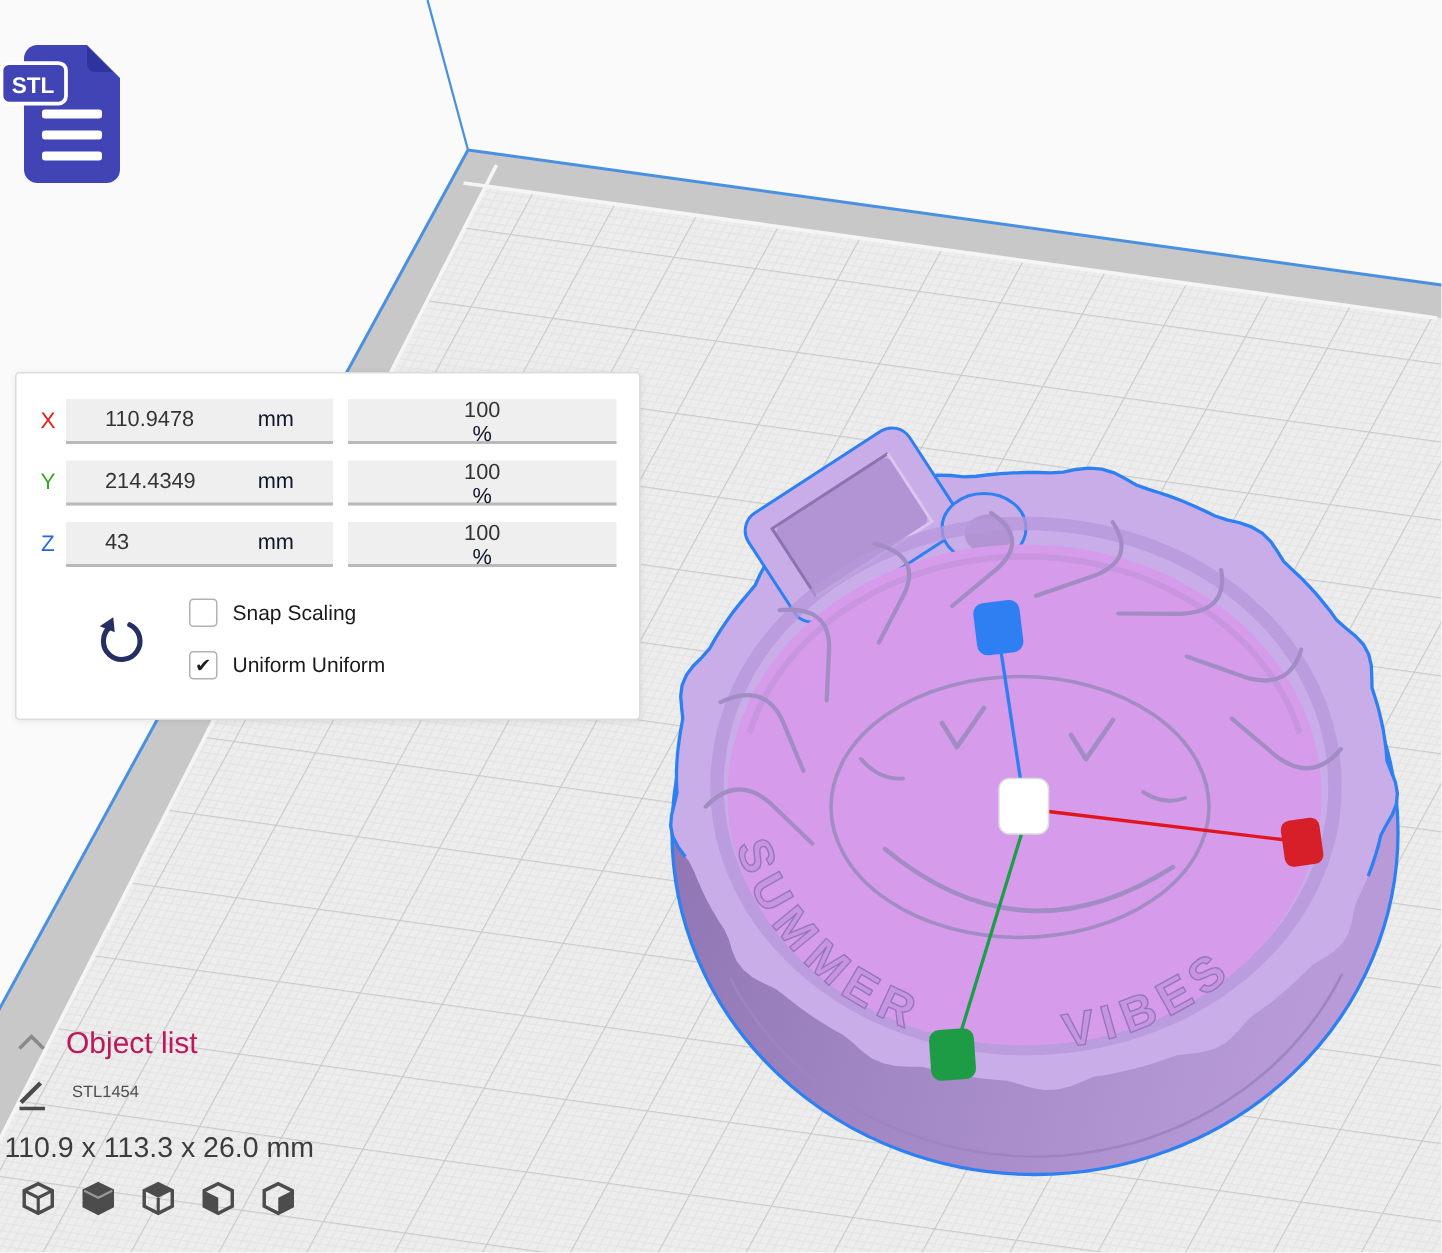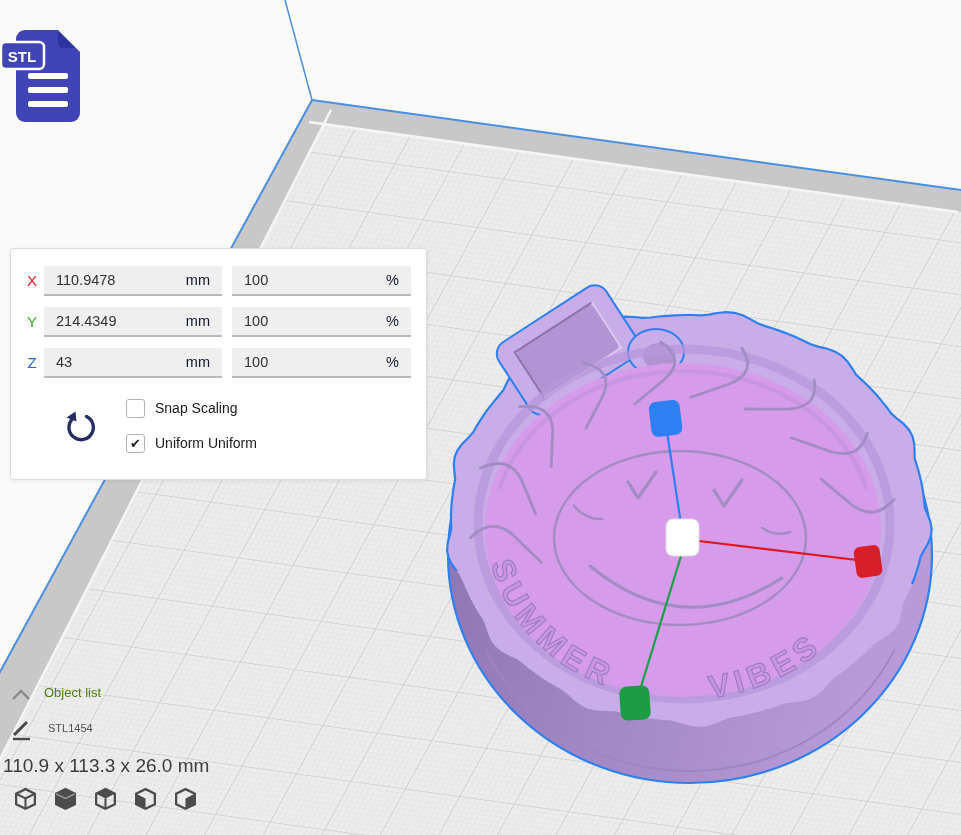--- a/index.html
+++ b/index.html
@@ -18,40 +18,40 @@
     position:absolute;left:10px;top:248px;width:415px;height:230px;
     background:#ffffff;border:1px solid #dcdcdc;border-radius:3px;
     box-shadow:0 1px 4px rgba(0,0,0,.07);
   }
   .axis{position:absolute;left:10px;width:22px;text-align:center;
     font-size:15px;line-height:30px;font-weight:400;}
   .sfield{
     position:absolute;height:30px;box-sizing:border-box;
     background:#efefef;border-bottom:2px solid #b9b9b9;
     display:flex;align-items:center;justify-content:space-between;
-    padding:0 12px;font-size:14.5px;color:#333;cursor:text;
+    padding:0 26px;font-size:14.5px;color:#333;cursor:text;
   }
   .sfield .unit{color:#0f172a;}
   .f-size{left:33px;width:178px;}
-  .f-pct{left:221px;width:179px;}
+  .f-pct{left:221px;width:179px;flex-direction:column;}
   .row0{top:17px;} .row1{top:58px;} .row2{top:99px;}
   .checkbox{
     position:absolute;left:115px;width:19px;height:19px;box-sizing:border-box;
     background:#fff;border:1.5px solid #b2b2b2;border-radius:3px;
     display:flex;align-items:center;justify-content:center;
     font-size:13px;color:#1c1c1c;cursor:pointer;
   }
   .cb-label{position:absolute;left:144px;height:19px;line-height:19px;
     font-size:14px;color:#1a1a1a;}
   .cb-row0{top:150px;} .cb-row1{top:185px;}
   .reset-btn{position:absolute;left:50px;top:158px;width:38px;height:38px;cursor:pointer;}
 
   
   .obj-overlay{position:absolute;left:0;top:678px;width:300px;}
-  .obj-header{position:absolute;left:44px;top:7px;font-size:13px;color:#4d7c0f;cursor:pointer;}
+  .obj-header{position:absolute;left:44px;top:7px;font-size:20px;color:#be185d;cursor:pointer;}
   .caret{position:absolute;left:10px;top:10px;cursor:pointer;}
   .pencil{position:absolute;left:11px;top:42px;}
   .obj-item{position:absolute;left:48px;top:44px;font-size:11px;color:#4f4f4f;cursor:pointer;}
   .obj-dims{position:absolute;left:3px;top:77px;font-size:19px;color:#3c3c3c;}
 
   
   .view-toolbar{position:absolute;left:12px;top:786px;display:flex;gap:13px;}
   .view-toolbar svg{display:block;cursor:pointer;}
 </style>
 </head>

